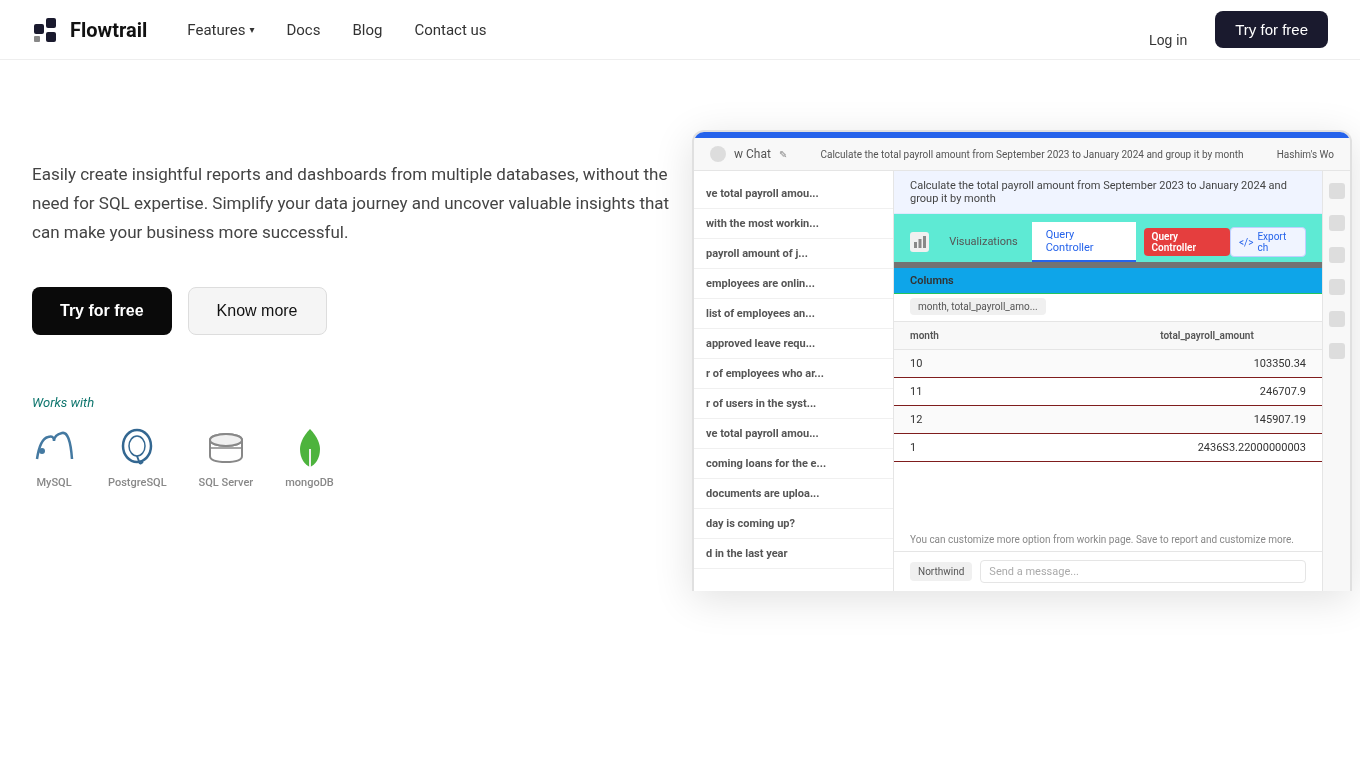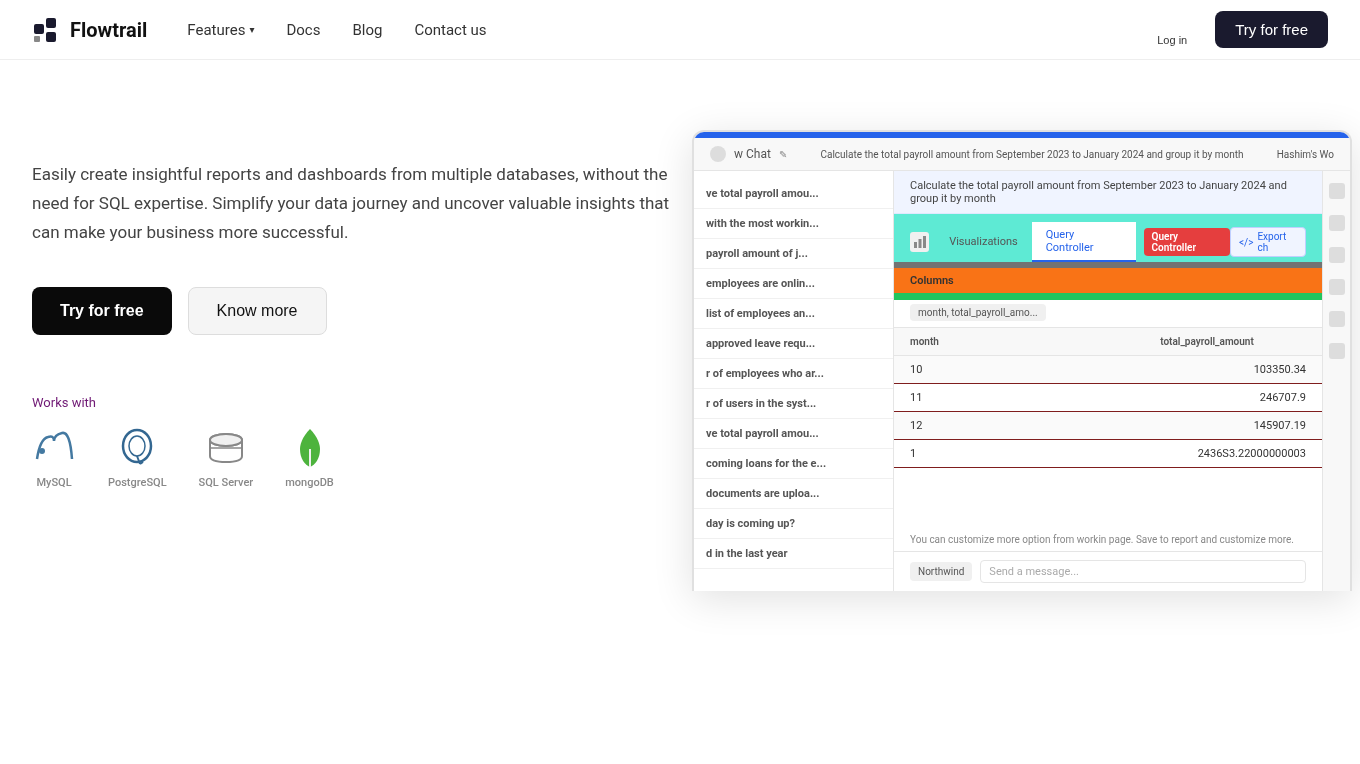--- a/index.html
+++ b/index.html
@@ -73,21 +73,21 @@
 
     .nav-right {
       display: flex;
       align-items: center;
       gap: 16px;
     }
 
     .login-btn {
       background: none;
       border: none;
-      font-size: 11px;
+      font-size: 14px;
       color: #333;
       cursor: pointer;
       padding: 8px 12px;
       margin-top: 20px;
     }
 
     .try-btn-nav {
       background: #1a1a2e;
       color: #fff;
       border: none;
@@ -157,22 +157,23 @@
       font-weight: 500;
       cursor: pointer;
     }
 
     .works-with {
       margin-top: 20px;
     }
 
     .works-with-label {
       font-size: 13px;
-      color: #701a75;
+      color: #0f766e;
       margin-bottom: 16px;
+      font-style: italic;
     }
 
     .db-logos {
       display: flex;
       align-items: center;
       gap: 32px;
     }
 
     .db-logo {
       display: flex;
@@ -328,22 +329,22 @@
       display: flex;
       align-items: center;
       gap: 4px;
     }
 
     .columns-header {
       padding: 6px 16px;
       font-size: 11px;
       font-weight: 600;
       color: #333;
-      background: #f97316;
-      border-bottom: 7px solid #22c55e;
+      background: #0ea5e9;
+      border-bottom: 1px solid #22c55e;
     }
 
     .columns-pills {
       display: flex;
       gap: 6px;
       padding: 4px 16px 6px;
       border-bottom: 1px solid #e5e5e5;
     }
 
     .pill {

